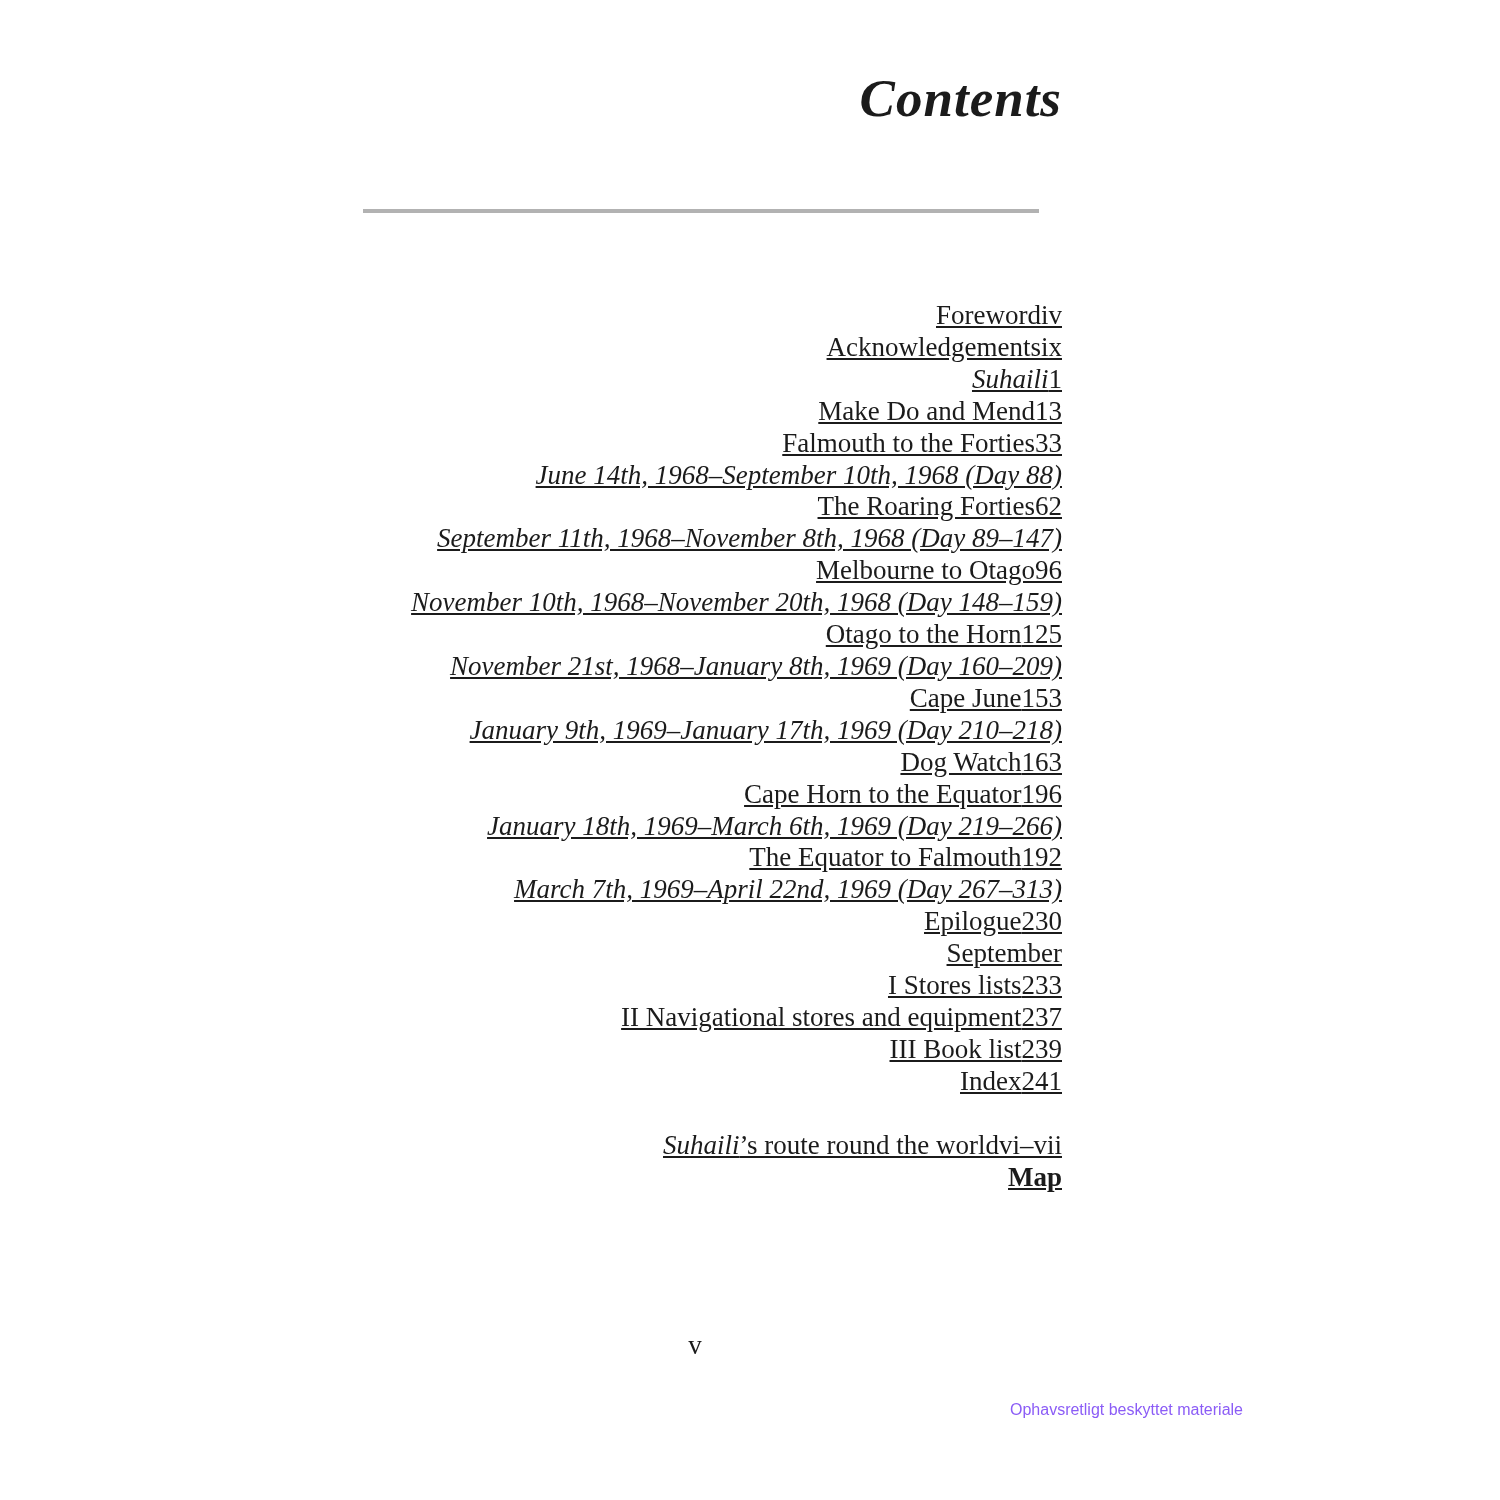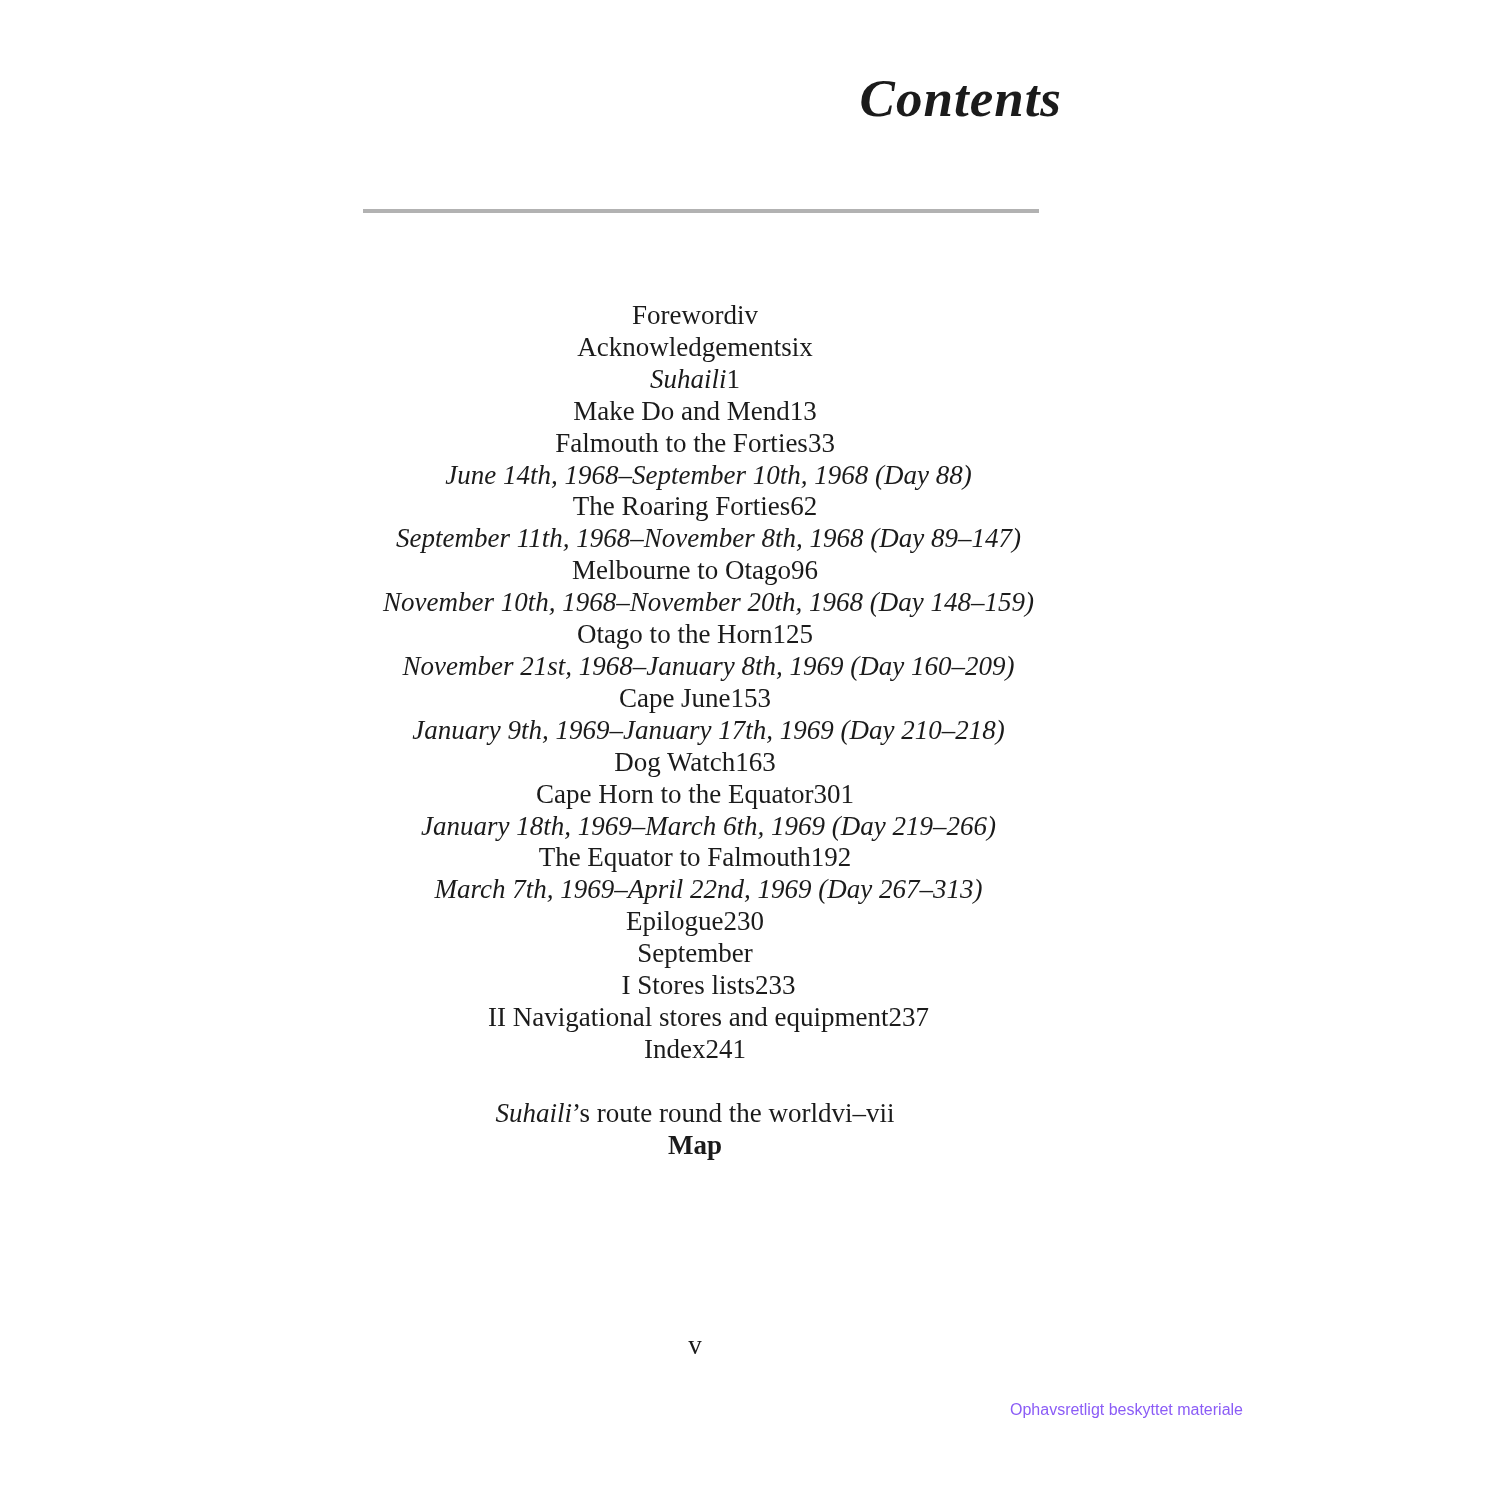--- a/index.html
+++ b/index.html
@@ -35,22 +35,23 @@
   .toc {
     position: absolute;
     top: 300px;
     left: 328px;
     width: 734px;
     font-size: 27px;
     line-height: 31.9px;
   }
   .toc-row {
     display: flex;
-    justify-content: center;
+    justify-content: flex-end;
     white-space: nowrap;
+    text-decoration: underline;
   }
   .toc-row.indent .toc-label { padding-left: 27px; }
   .toc-row.italic .toc-label { font-style: italic; }
   .toc-page { font-style: normal; }
   .map-section { margin-top: 32px; }
   .map-heading { font-weight: bold; }
   .italic-part { font-style: italic; }
   .footer-page-number {
     position: absolute;
     top: 1330px;
@@ -132,21 +133,21 @@
       <div class="toc-row indent italic">
         <span class="toc-label">January 9th, 1969–January 17th, 1969 (Day 210–218)</span>
         <span class="toc-page"></span>
       </div>
       <div class="toc-row">
         <span class="toc-label">Dog Watch</span>
         <span class="toc-page">163</span>
       </div>
       <div class="toc-row">
         <span class="toc-label">Cape Horn to the Equator</span>
-        <span class="toc-page">301</span>
+        <span class="toc-page">196</span>
       </div>
       <div class="toc-row indent italic">
         <span class="toc-label">January 18th, 1969–March 6th, 1969 (Day 219–266)</span>
         <span class="toc-page"></span>
       </div>
       <div class="toc-row">
         <span class="toc-label">The Equator to Falmouth</span>
         <span class="toc-page">192</span>
       </div>
       <div class="toc-row indent italic">
@@ -162,20 +163,24 @@
         <span class="toc-page"></span>
       </div>
       <div class="toc-row indent">
         <span class="toc-label">I Stores lists</span>
         <span class="toc-page">233</span>
       </div>
       <div class="toc-row indent">
         <span class="toc-label">II Navigational stores and equipment</span>
         <span class="toc-page">237</span>
       </div>
+      <div class="toc-row indent">
+        <span class="toc-label">III Book list</span>
+        <span class="toc-page">239</span>
+      </div>
       <div class="toc-row">
         <span class="toc-label">Index</span>
         <span class="toc-page">241</span>
       </div>
     </div>
 
   <div class="map-section">
     <div class="toc-row">
       <span class="toc-label"><span class="italic-part">Suhaili</span><span>’s route round the world</span></span>
       <span class="toc-page">vi–vii</span>

